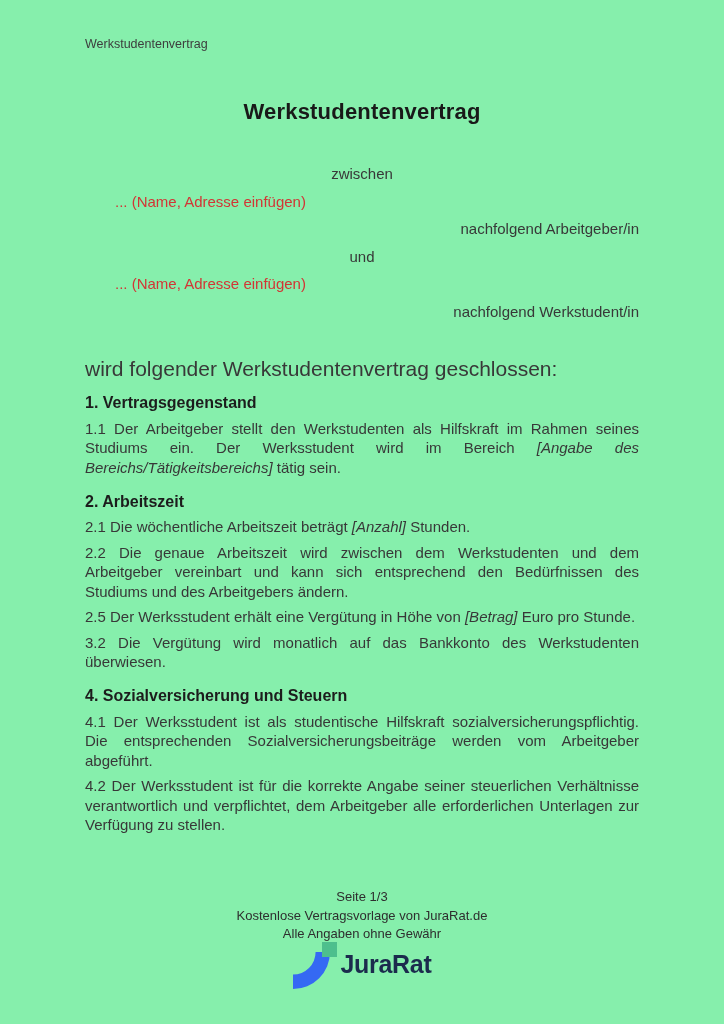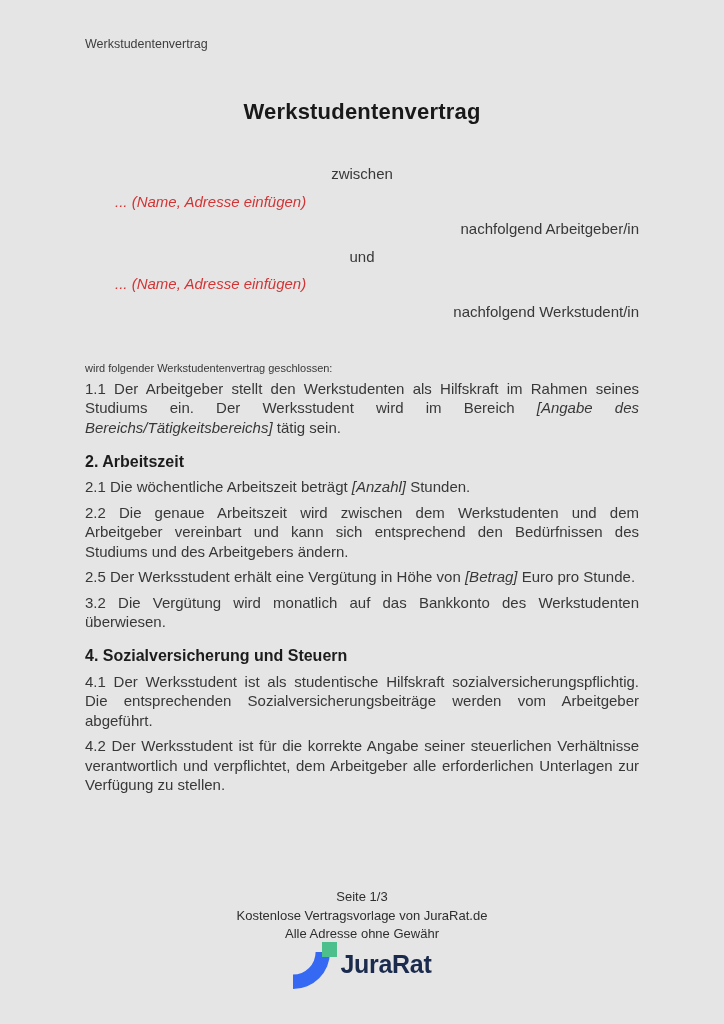--- a/index.html
+++ b/index.html
@@ -5,21 +5,21 @@
   :root{
     --accent-red:#d23535;
     --logo-blue:#3569f3;
     --logo-green:#4dbf8d;
     --logo-navy:#1b2b4d;
   }
   html,body{margin:0;padding:0;background:#ffffff;}
   .page{
     position:relative;
     width:724px;height:1024px;
-    background:#e5e5e5;
+    background:#86efac;
     box-sizing:border-box;
     padding:98px 85px 0 85px;
     font-family:"Liberation Sans","DejaVu Sans",sans-serif;
     overflow:hidden;
   }
   .doc-header{
     position:absolute;top:36px;left:85px;
     font-size:12.5px;line-height:16px;color:#3d3d3d;
   }
   h1.title{
@@ -29,26 +29,25 @@
   p{margin:0;}
   .party{
     font-size:15px;line-height:19.5px;color:#383838;
     margin-bottom:8px;
   }
   .party.first{margin-top:38px;}
   .center{text-align:center;}
   .right{text-align:right;}
   .placeholder{
     color:var(--accent-red);
-    font-style:italic;
     padding-left:30px;
   }
   .closing{
-    margin-top:38px;
-    font-size:11px;line-height:19.5px;color:#383838;
+    margin-top:38px;margin-bottom:6px;
+    font-size:21px;line-height:19.5px;color:#383838;
   }
   h2.sec{
     margin:14.5px 0 6px 0;
     font-size:16px;line-height:19.5px;font-weight:700;color:#1c1c1c;
   }
   p.para{
     margin:0 0 6px 0;
     font-size:15px;line-height:19.5px;color:#383838;
     text-align:justify;
   }
@@ -81,37 +80,38 @@
 
   <p class="party center first">zwischen</p>
   <p class="party placeholder">... (Name, Adresse einfügen)</p>
   <p class="party right">nachfolgend Arbeitgeber/in</p>
   <p class="party center">und</p>
   <p class="party placeholder">... (Name, Adresse einfügen)</p>
   <p class="party right">nachfolgend Werkstudent/in</p>
 
   <p class="closing">wird folgender Werkstudentenvertrag geschlossen:</p>
 
+  <h2 class="sec">1. Vertragsgegenstand</h2>
   <p class="para"><span>1.1 Der Arbeitgeber stellt den Werkstudenten als Hilfskraft im Rahmen seines Studiums ein. Der Werksstudent wird im Bereich </span><em>[Angabe des Bereichs/Tätigkeitsbereichs]</em><span> tätig sein.</span></p>
 
   <h2 class="sec">2. Arbeitszeit</h2>
   <p class="para"><span>2.1 Die wöchentliche Arbeitszeit beträgt </span><em>[Anzahl]</em><span> Stunden.</span></p>
   <p class="para"><span>2.2 Die genaue Arbeitszeit wird zwischen dem Werkstudenten und dem Arbeitgeber vereinbart und kann sich entsprechend den Bedürfnissen des Studiums und des Arbeitgebers ändern.</span></p>
 
   <p class="para"><span>2.5 Der Werksstudent erhält eine Vergütung in Höhe von </span><em>[Betrag]</em><span> Euro pro Stunde.</span></p>
   <p class="para"><span>3.2 Die Vergütung wird monatlich auf das Bankkonto des Werkstudenten überwiesen.</span></p>
 
   <h2 class="sec">4. Sozialversicherung und Steuern</h2>
   <p class="para"><span>4.1 Der Werksstudent ist als studentische Hilfskraft sozialversicherungspflichtig. Die entsprechenden Sozialversicherungsbeiträge werden vom Arbeitgeber abgeführt.</span></p>
   <p class="para"><span>4.2 Der Werksstudent ist für die korrekte Angabe seiner steuerlichen Verhältnisse verantwortlich und verpflichtet, dem Arbeitgeber alle erforderlichen Unterlagen zur Verfügung zu stellen.</span></p>
 
   <div class="footer">
     <div>Seite 1/3</div>
     <div>Kostenlose Vertragsvorlage von JuraRat.de</div>
-    <div>Alle Adresse ohne Gewähr</div>
+    <div>Alle Angaben ohne Gewähr</div>
   </div>
 
   <div class="logo">
     <span class="logo-mark">
       <svg class="logo-swoosh" viewBox="0 0 36 36" aria-hidden="true">
         <path d="M 36 0 A 36 36 0 0 1 0 36 L 0 22 A 22 22 0 0 0 22 0 Z" fill="currentColor"></path>
       </svg>
       <span class="logo-square"></span>
     </span>
     <span class="logo-text">JuraRat</span>

